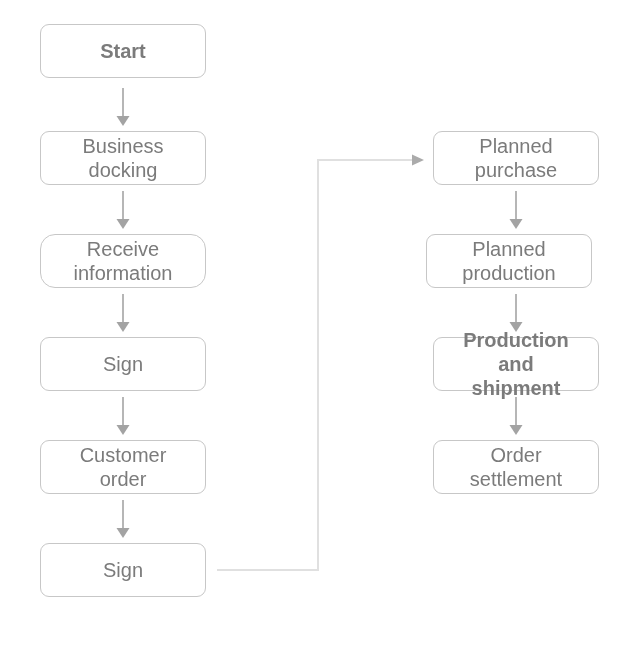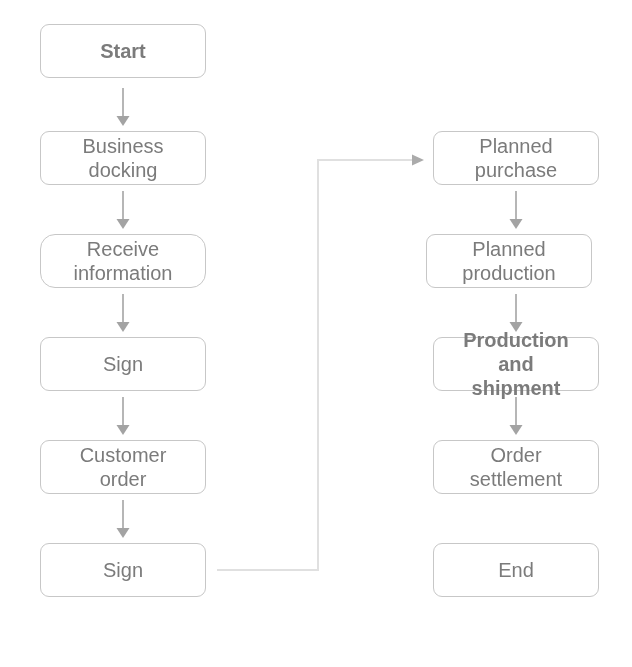--- a/index.html
+++ b/index.html
@@ -104,17 +104,14 @@
   </div>
   <div class="node" style="left:426px; top:234px;">
     <span class="lbl">Planned production</span>
   </div>
   <div class="node" style="left:433px; top:337px;font-weight:bold;">
     <span class="lbl">Production and shipment</span>
   </div>
   <div class="node" style="left:433px; top:440px;">
     <span class="lbl">Order settlement</span>
   </div>
-  <div class="node" style="left:433px; top:543px;">
-    <span class="lbl">End</span>
-  </div>
 
 </div>
 
 </body></html>

